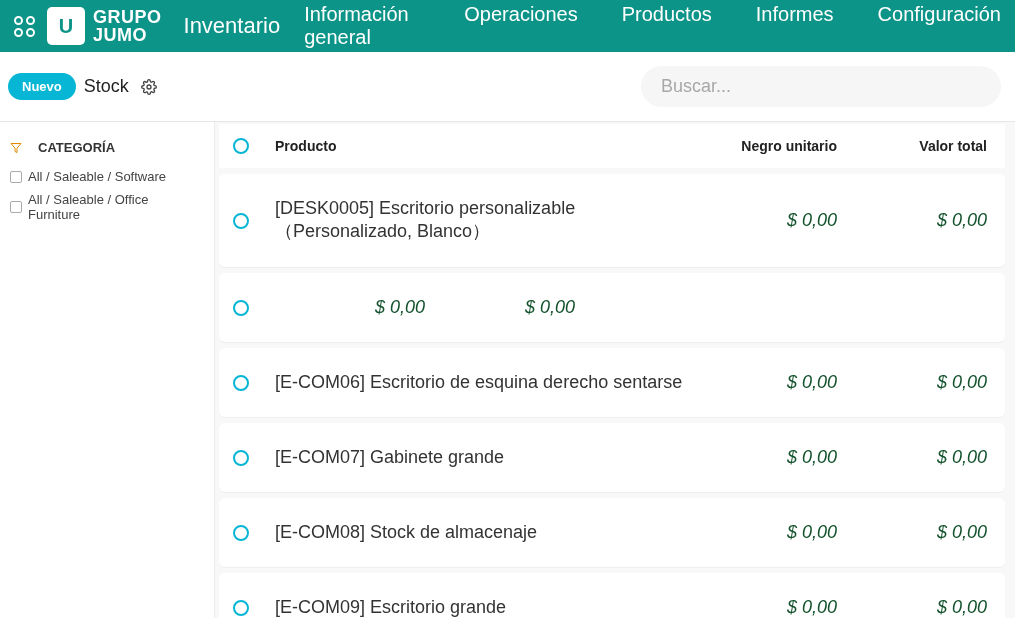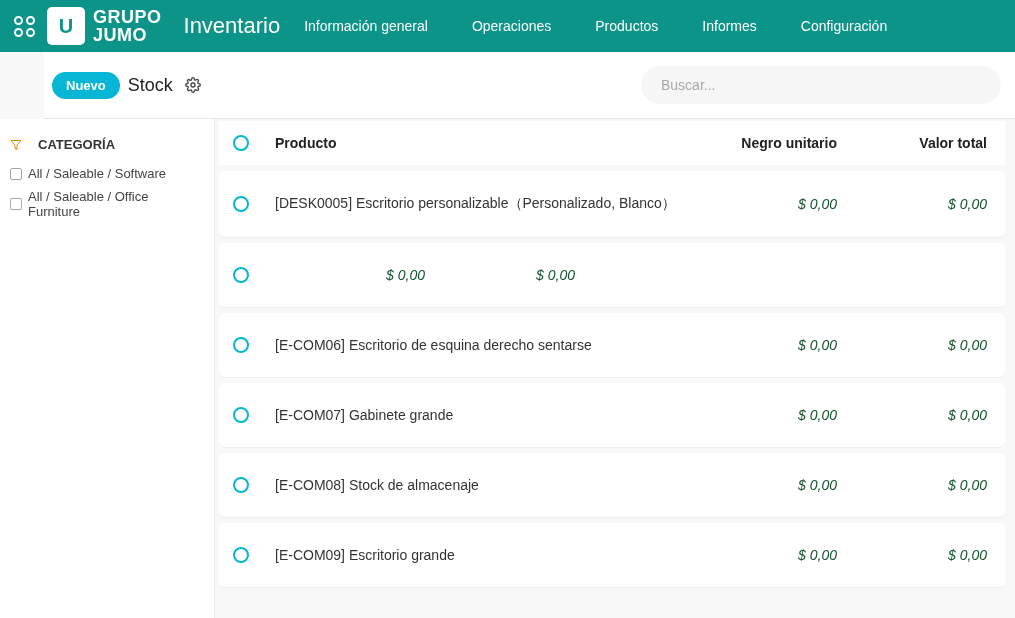--- a/index.html
+++ b/index.html
@@ -37,31 +37,30 @@
       display: flex;
       align-items: center;
       justify-content: center;
       margin-right: 8px;
       color: #0d9488;
       font-weight: 900;
       font-size: 20px;
     }
     .logo-text { font-weight: 700; font-size: 18px; line-height: 1; letter-spacing: 0.5px; }
     .app-name { font-size: 22px; font-weight: 400; margin-right: 24px; }
-    .nav { display: flex; gap: 44px; font-size: 14px; }
+    .nav { display: flex; gap: 44px; font-size: 20px; }
     .nav-item { cursor: pointer; }
 
     .subheader {
       display: flex;
       align-items: center;
       justify-content: space-between;
       padding: 14px 8px 14px 8px;
       background: white;
       border-bottom: 1px solid #e6e6e6;
-      margin-left: 44px;
     }
     .subheader-left { display: flex; align-items: center; gap: 8px; }
     .btn-new {
       background: #06b6d4;
       color: white;
       border: none;
       padding: 6px 14px;
       border-radius: 14px;
       font-size: 13px;
       font-weight: 600;
@@ -73,21 +72,21 @@
       background: #f6f6f6;
       border-radius: 22px;
       padding: 10px 20px;
       width: 360px;
       margin-right: 6px;
     }
     .search-input {
       border: none;
       background: transparent;
       outline: none;
-      font-size: 14px;
+      font-size: 18px;
       color: #8b5cf6;
       width: 100%;
     }
     .search-input::placeholder { color: #a8a8a8; }
 
     .content { display: flex; height: calc(618px - 52px - 60px); }
     .sidebar {
       width: 215px;
       background: white;
       border-right: 1px solid #ededed;
@@ -128,21 +127,21 @@
     .radio {
       width: 16px; height: 16px;
       border: 2px solid #06b6d4;
       border-radius: 50%;
       cursor: pointer;
     }
     .row {
       display: flex;
       align-items: center;
       padding: 24px 18px 24px 14px;
-      font-size: 14px;
+      font-size: 18px;
       color: #333;
       background: white;
       border-radius: 6px;
       margin-top: 6px;
       box-shadow: 0 1px 0 rgba(0,0,0,0.04);
       cursor: pointer;
     }
     .row .col-check { width: 42px; }
     .row .col-cost, .row .col-total { color: #14532d; font-style: italic; }
   </style>

